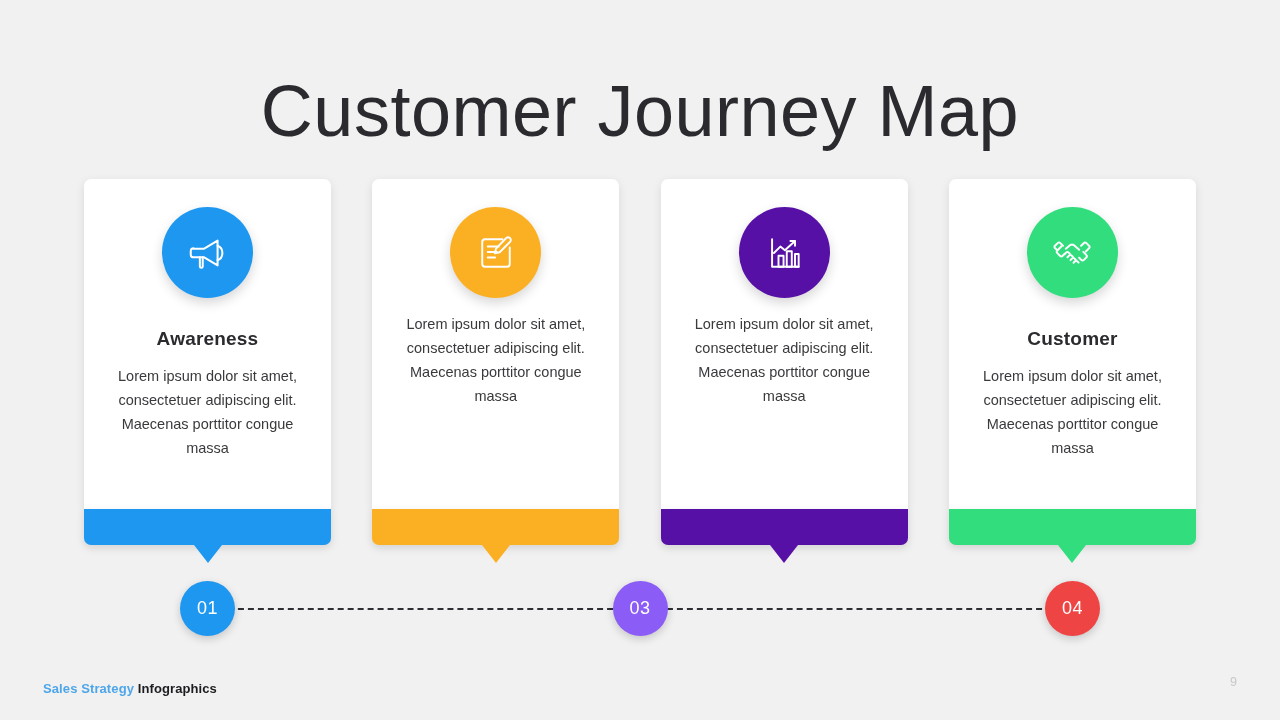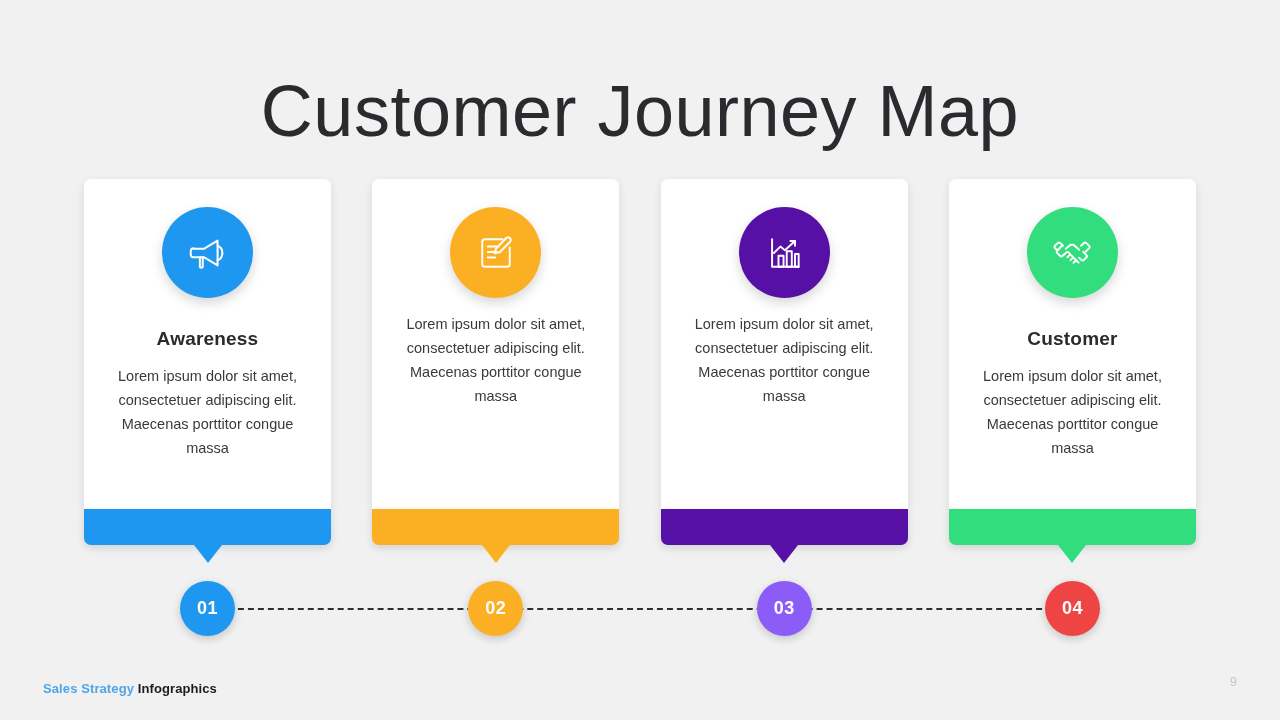--- a/index.html
+++ b/index.html
@@ -143,21 +143,21 @@
   }
   .num-badge {
     width: 55px;
     height: 55px;
     border-radius: 50%;
     display: flex;
     align-items: center;
     justify-content: center;
     color: #ffffff;
     font-size: 18px;
-    font-weight: 700;
+    font-weight: 400;
     letter-spacing: 0.5px;
     box-shadow: 0 3px 9px rgba(0,0,0,0.18);
     position: relative;
     z-index: 2;
   }
 
   
   .footer {
     position: absolute;
     left: 43px;
@@ -275,23 +275,20 @@
 
   </div>
 
   <div class="timeline">
     <div class="dash-line"></div>
     <div class="num-row">
       <div class="num-slot">
         <div class="num-badge" style="background: rgb(30, 151, 240);">01</div>
       </div>
       <div class="num-slot">
-        <div class="num-badge" style="background: rgb(251, 176, 36);">02</div>
-      </div>
-      <div class="num-slot">
         <div class="num-badge" style="background: #8b5cf6;">03</div>
       </div>
       <div class="num-slot">
         <div class="num-badge" style="background: #ef4444;">04</div>
       </div>
     </div>
   </div>
 
   <div class="footer">
     <span class="brand-a">Sales Strategy</span>

